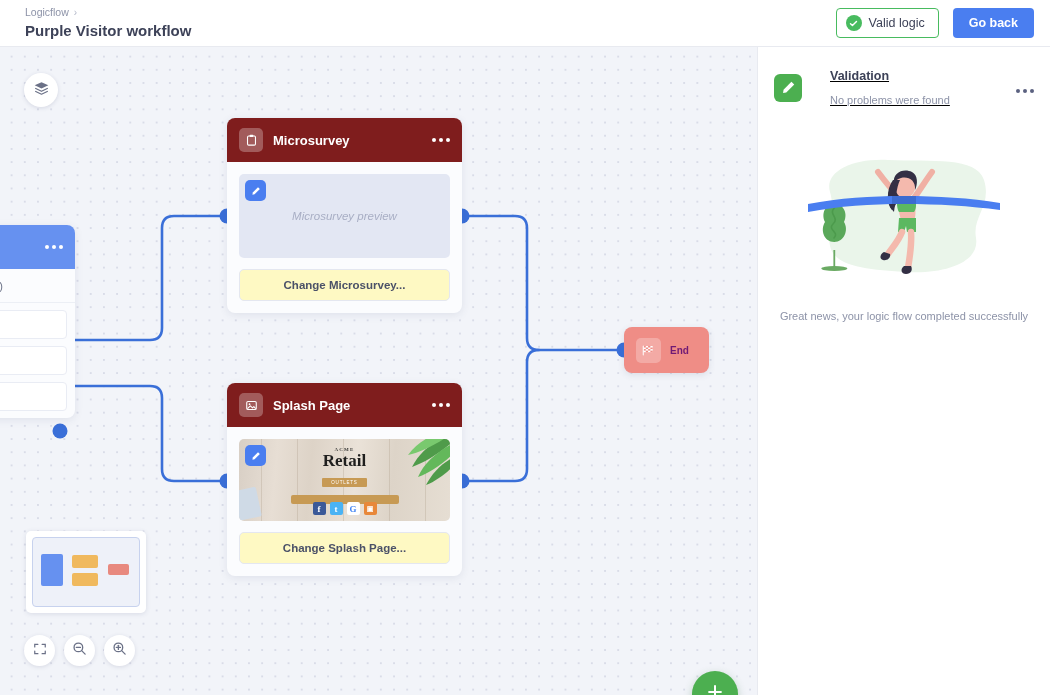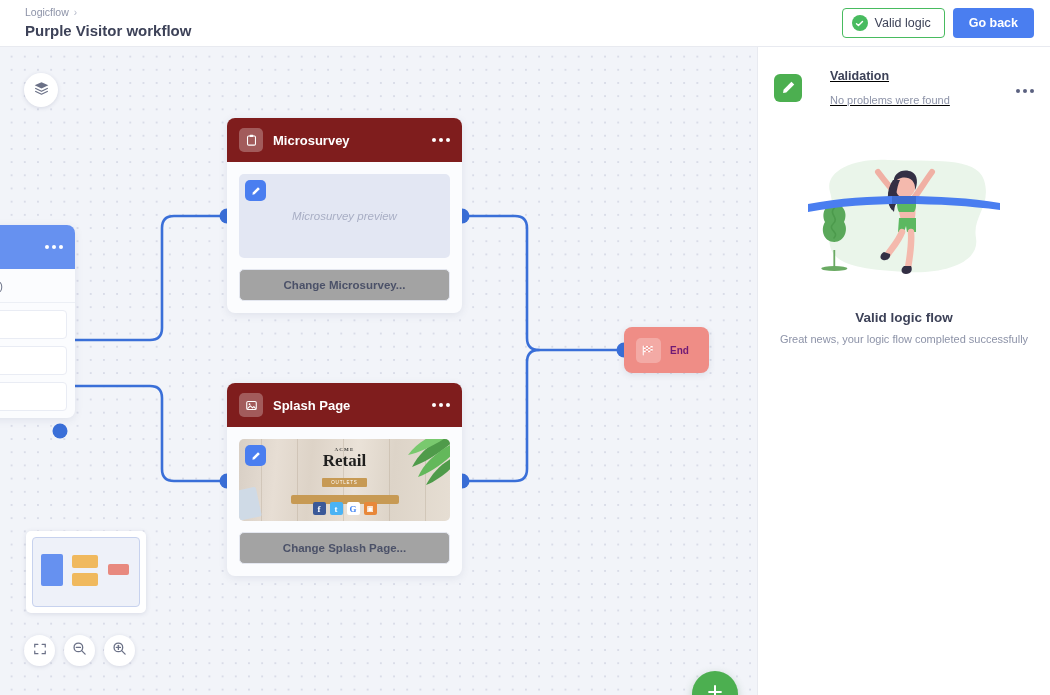--- a/index.html
+++ b/index.html
@@ -15,21 +15,21 @@
   .header {
     position: absolute; left: 0; top: 0; width: 1050px; height: 47px;
     background: #ffffff; border-bottom: 1px solid #e8eaf0;
     display: flex; align-items: center; z-index: 40;
   }
   .header-left { padding-left: 25px; display: flex; flex-direction: column; justify-content: flex-start; }
   .breadcrumb { display: flex; align-items: center; gap: 5px; font-size: 10.5px; color: #8d93a8; line-height: 13px; }
   .breadcrumb .crumb-link { color: #8d93a8; }
   .breadcrumb .crumb-sep { color: #b4b9c9; font-size: 10px; }
   .page-title { font-size: 15px; font-weight: bold; color: #3d4258; line-height: 20px; margin-top: 2px; }
-  .header-right { margin-left: auto; display: flex; align-items: flex-end; gap: 8px; padding-right: 16px; }
+  .header-right { margin-left: auto; display: flex; align-items: flex-end; gap: 14px; padding-right: 16px; }
   .valid-pill {
     display: flex; align-items: center; gap: 7px;
     border: 1.5px solid #48bb5f; border-radius: 4px;
     background: #ffffff; padding: 6px 13px 6px 9px;
     font-size: 12.5px; color: #3d4258; font-weight: normal;
   }
   .check-circle {
     width: 16px; height: 16px; border-radius: 50%; background: #48bb5f;
     display: flex; align-items: center; justify-content: center; flex: 0 0 auto;
   }
@@ -85,21 +85,21 @@
   .preview-plain {
     height: 84px; background: #e3e7f3; display: flex; align-items: center; justify-content: center;
   }
   .preview-plain span { color: #a8aec4; font-size: 11.5px; font-style: italic; }
   .edit-fab {
     position: absolute; left: 6px; top: 6px; width: 21px; height: 21px;
     border-radius: 5px; background: #4a7ef0; display: flex; align-items: center;
     justify-content: center; cursor: pointer; z-index: 3;
   }
   .change-btn {
-    margin-top: 11px; width: 100%; background: #a3a3a3; border: 1px solid #e4e7f0;
+    margin-top: 11px; width: 100%; background: #fef9c3; border: 1px solid #e4e7f0;
     border-radius: 5px; padding: 9px 0; font-size: 11.5px; color: #4b5168;
     font-weight: bold; font-family: "Liberation Sans", sans-serif; cursor: pointer;
   }
 
   
   .splash-prev { height: 82px; position: relative;
     background: linear-gradient(95deg,#d8cfc5 0%,#e7ded4 18%,#ddd3c7 34%,#eae2d8 55%,#ddd4c8 72%,#e6ded3 100%); }
   .splash-prev .wood-line { position: absolute; top: 0; bottom: 0; width: 1px; background: rgba(150,130,110,.22); }
   .splash-center { position: absolute; left: 0; right: 0; top: 8px; text-align: center; }
   .splash-acme { font-size: 5px; letter-spacing: 1.2px; color: #3a3a38; font-weight: bold; font-family: "Liberation Serif", serif; }
@@ -431,17 +431,16 @@
       <path d="M107 86 C108 98 106 110 104 122" stroke="#f4b9ad" stroke-width="6.5" fill="none" stroke-linecap="round"></path>
 
       <path d="M80 106 C76 108 75 113 79 114 C83 115 87 112 86 108 Z" fill="#332f44"></path>
       <path d="M100 120 C96 123 97 128 102 128 C107 128 109 124 107 120 Z" fill="#332f44"></path>
 
       <path d="M4 58 C36 52 66 50 100 50 C134 50 166 52 196 57 L196 64 C166 60 134 58 100 58 C66 58 36 60 4 66 Z" fill="#4a7ef0"></path>
       <path d="M88 50 C92 50 96 50 100 50 C104 50 108 50 112 50 L112 58 C108 58 104 58 100 58 C96 58 92 58 88 58 Z" fill="#3c6bd0"></path>
     </svg>
 
     <div class="panel-msg">
-      <div class="msg-title">Valid logic flow</div>
       <div class="msg-sub">Great news, your logic flow completed successfully</div>
     </div>
   </div>
 </div>
 
 </body></html>

